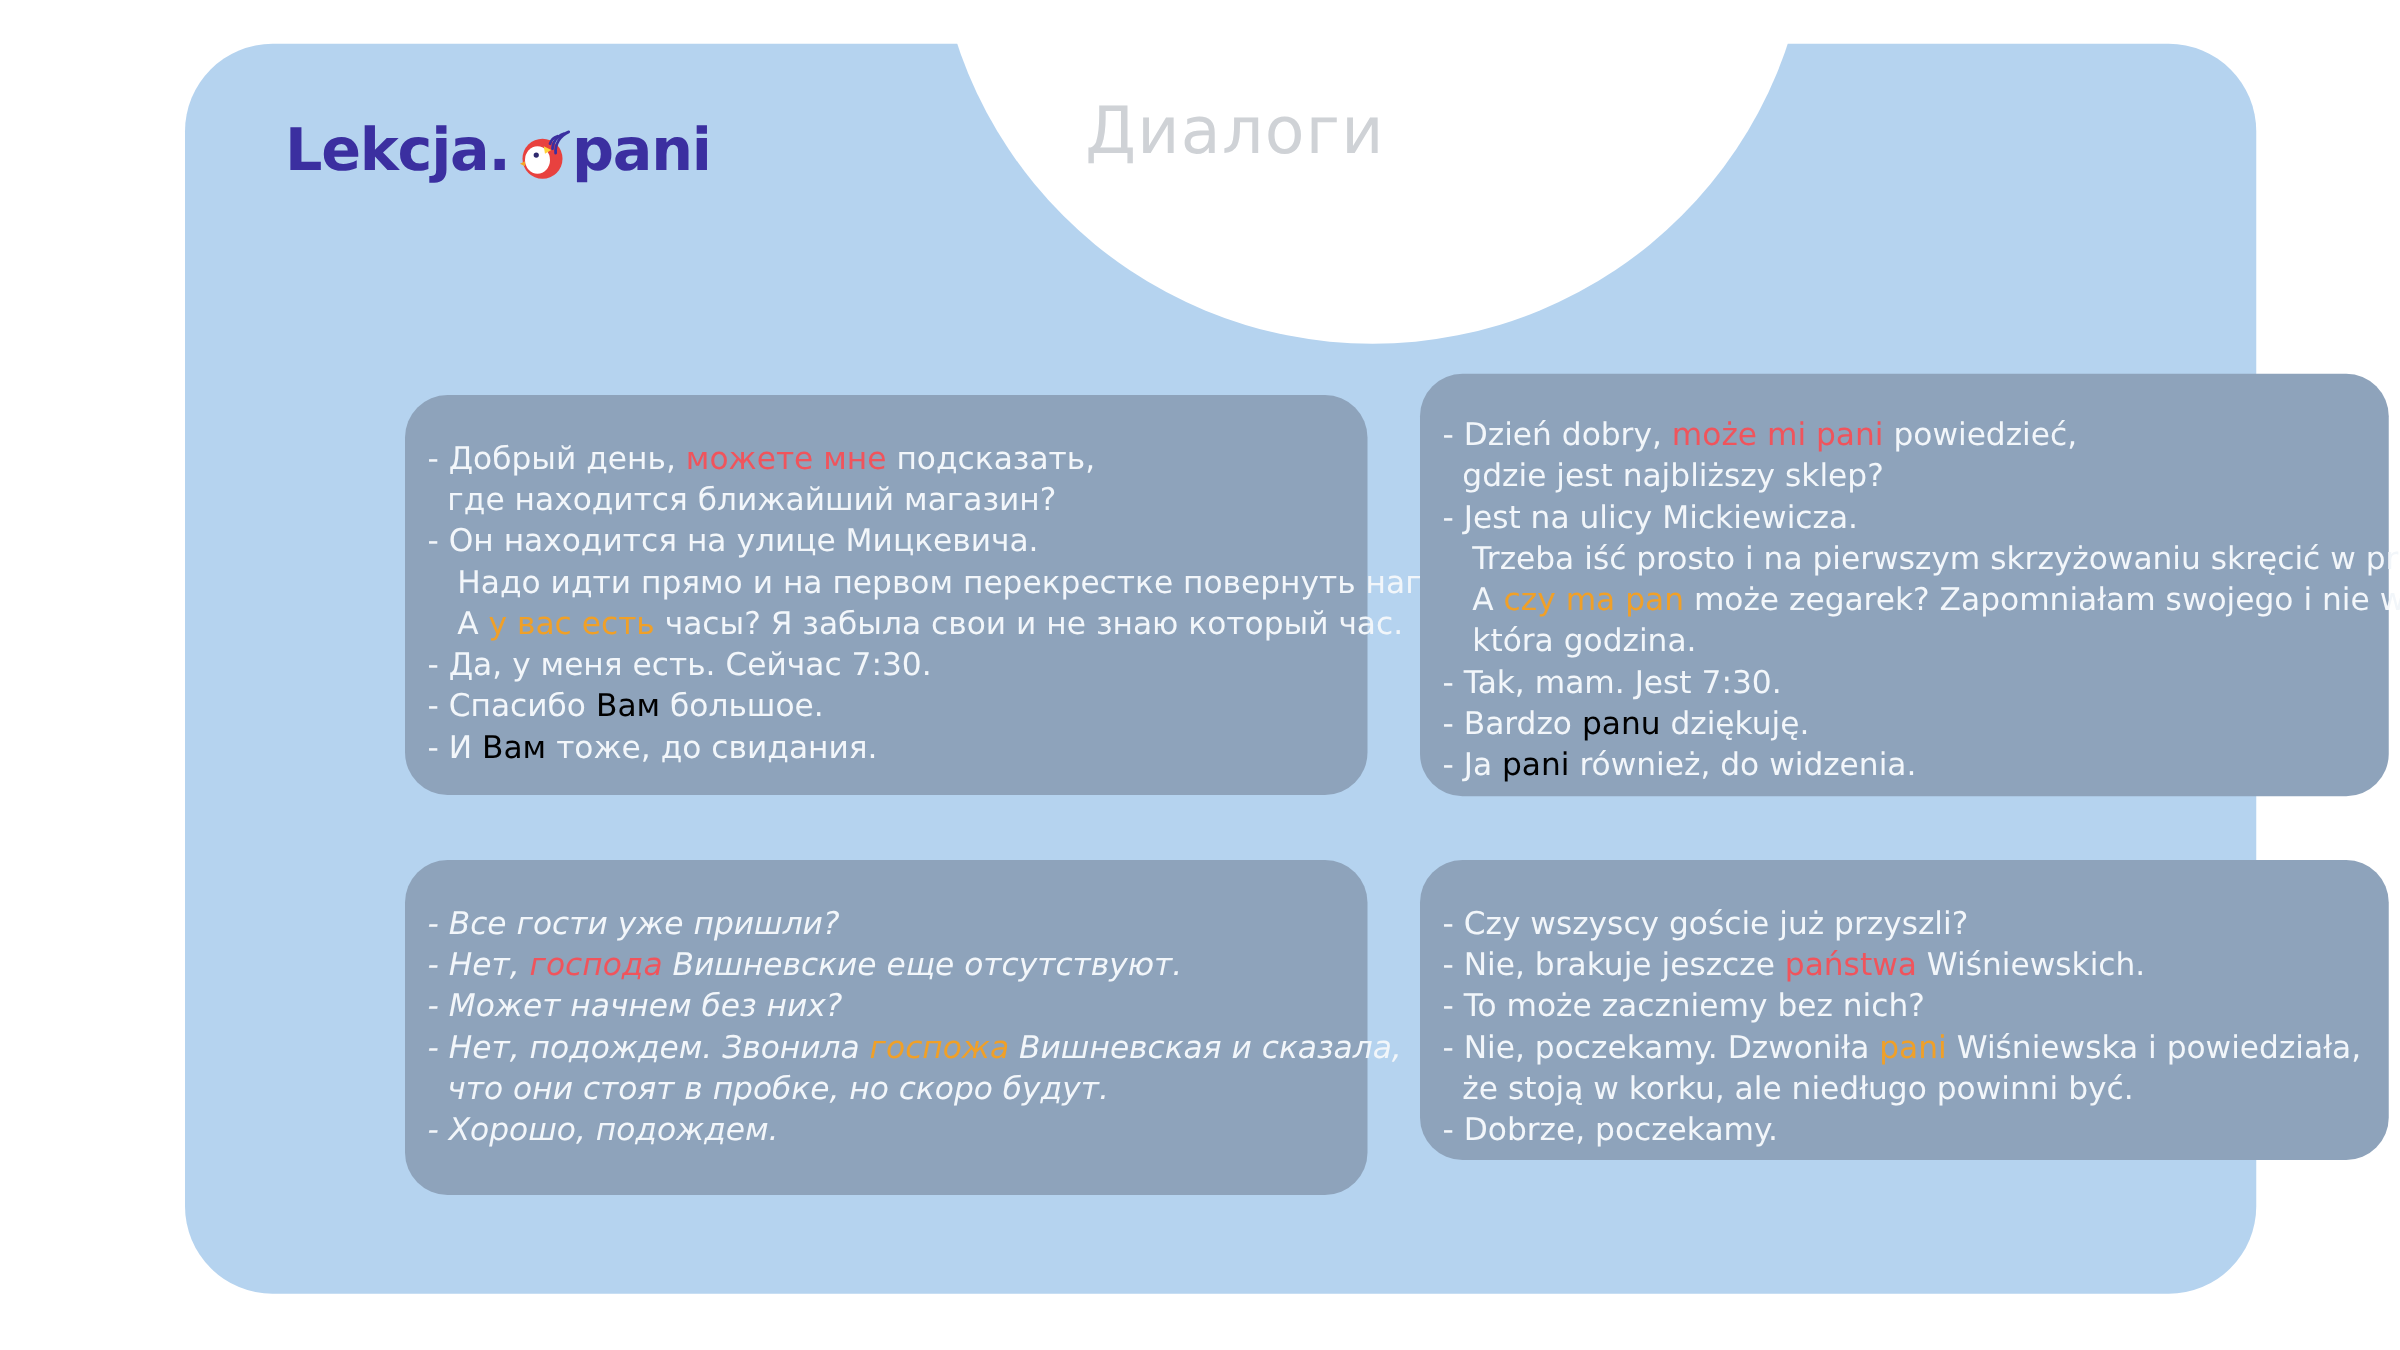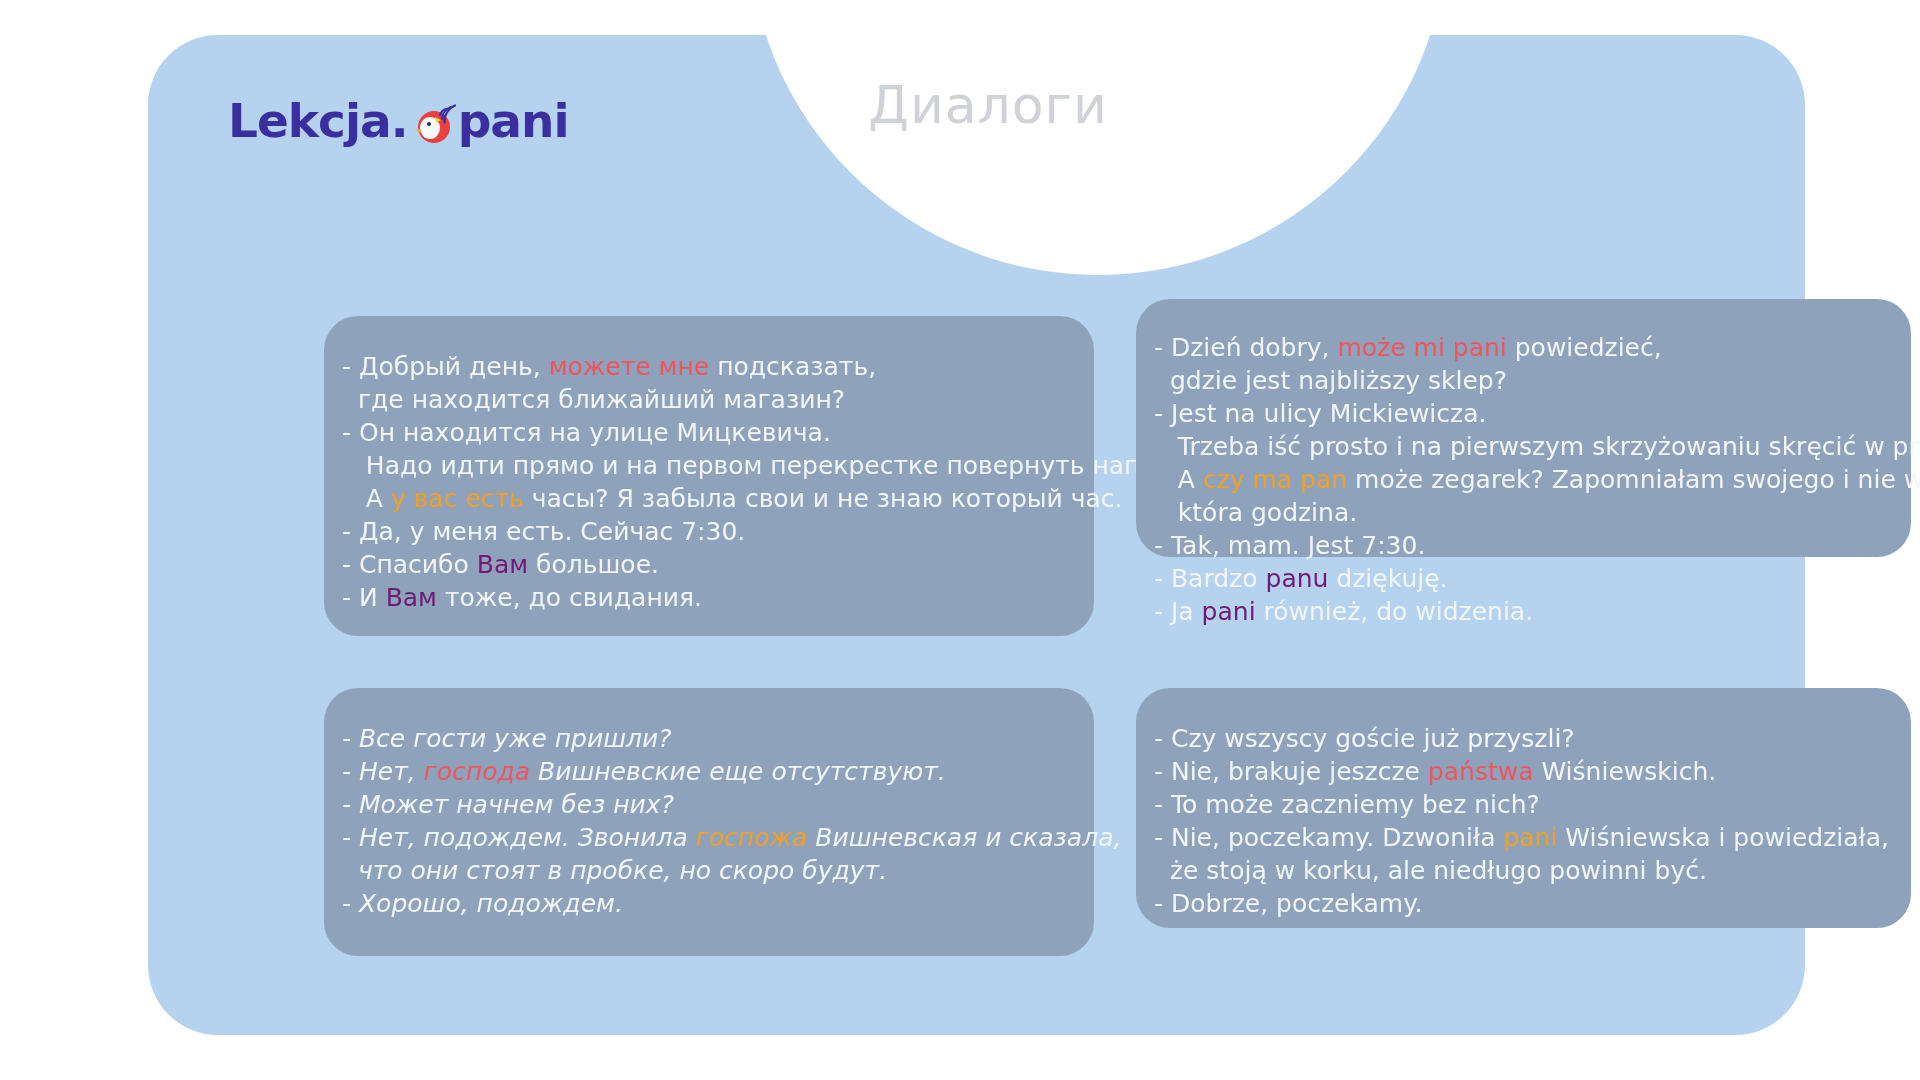--- a/index.html
+++ b/index.html
@@ -113,21 +113,21 @@
     top: 281px;
     width: 770px;
     height: 320px;
   }
   #card-ru-1 .card-inner { padding: 34px 0 0 18px; }
 
   #card-pl-1 {
     left: 988px;
     top: 264px;
     width: 775px;
-    height: 258px;
+    height: 338px;
   }
   #card-pl-1 .card-inner { padding: 32px 0 0 18px; }
 
   #card-ru-2 {
     left: 176px;
     top: 653px;
     width: 770px;
     height: 268px;
   }
   #card-ru-2 .card-inner { padding: 34px 0 0 18px; font-style: italic; }
@@ -135,21 +135,21 @@
   #card-pl-2 {
     left: 988px;
     top: 653px;
     width: 775px;
     height: 240px;
   }
   #card-pl-2 .card-inner { padding: 34px 0 0 18px; }
 
   .hl-red    { color: #f0545c; }
   .hl-orange { color: #f0a028; }
-  .hl-dark   { color: #701a75; }
+  .hl-dark   { color: #000000; }
 </style>
 </head>
 <body>
 
 <div id="slide">
 
   <div id="panel">
 
     <div id="notch"></div>
 

